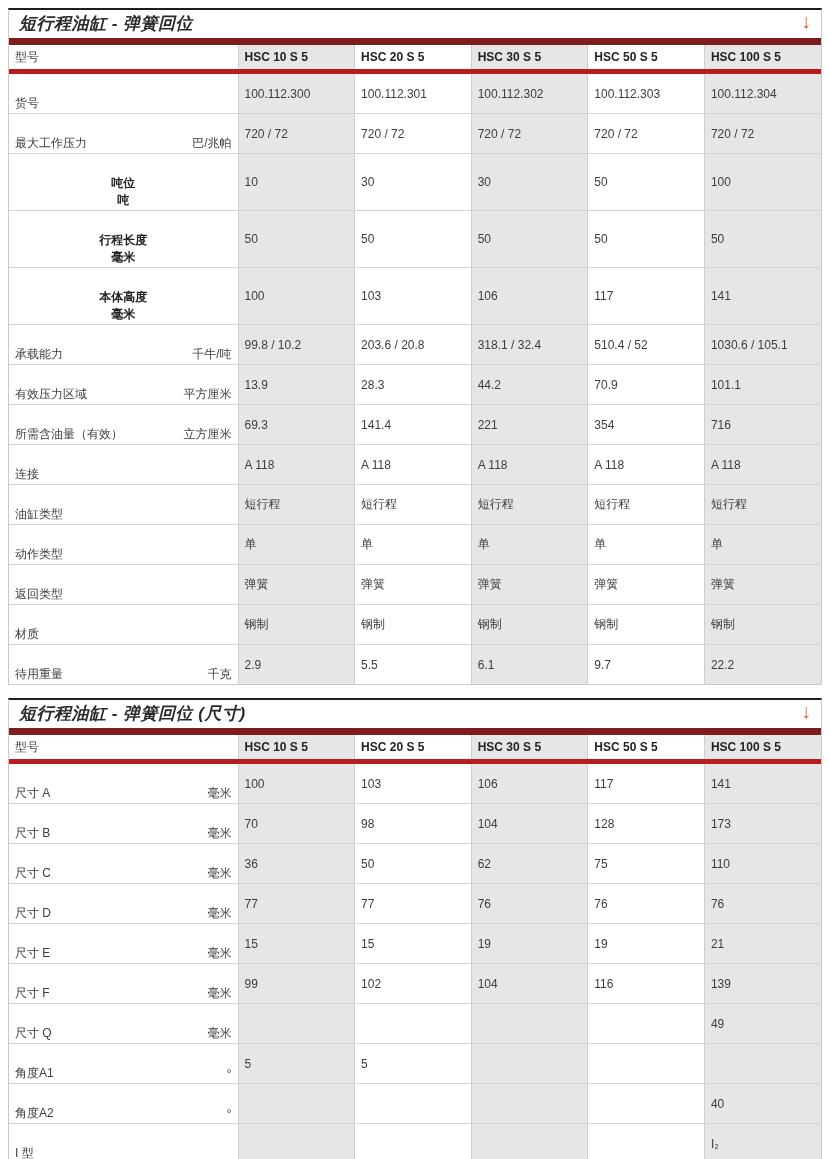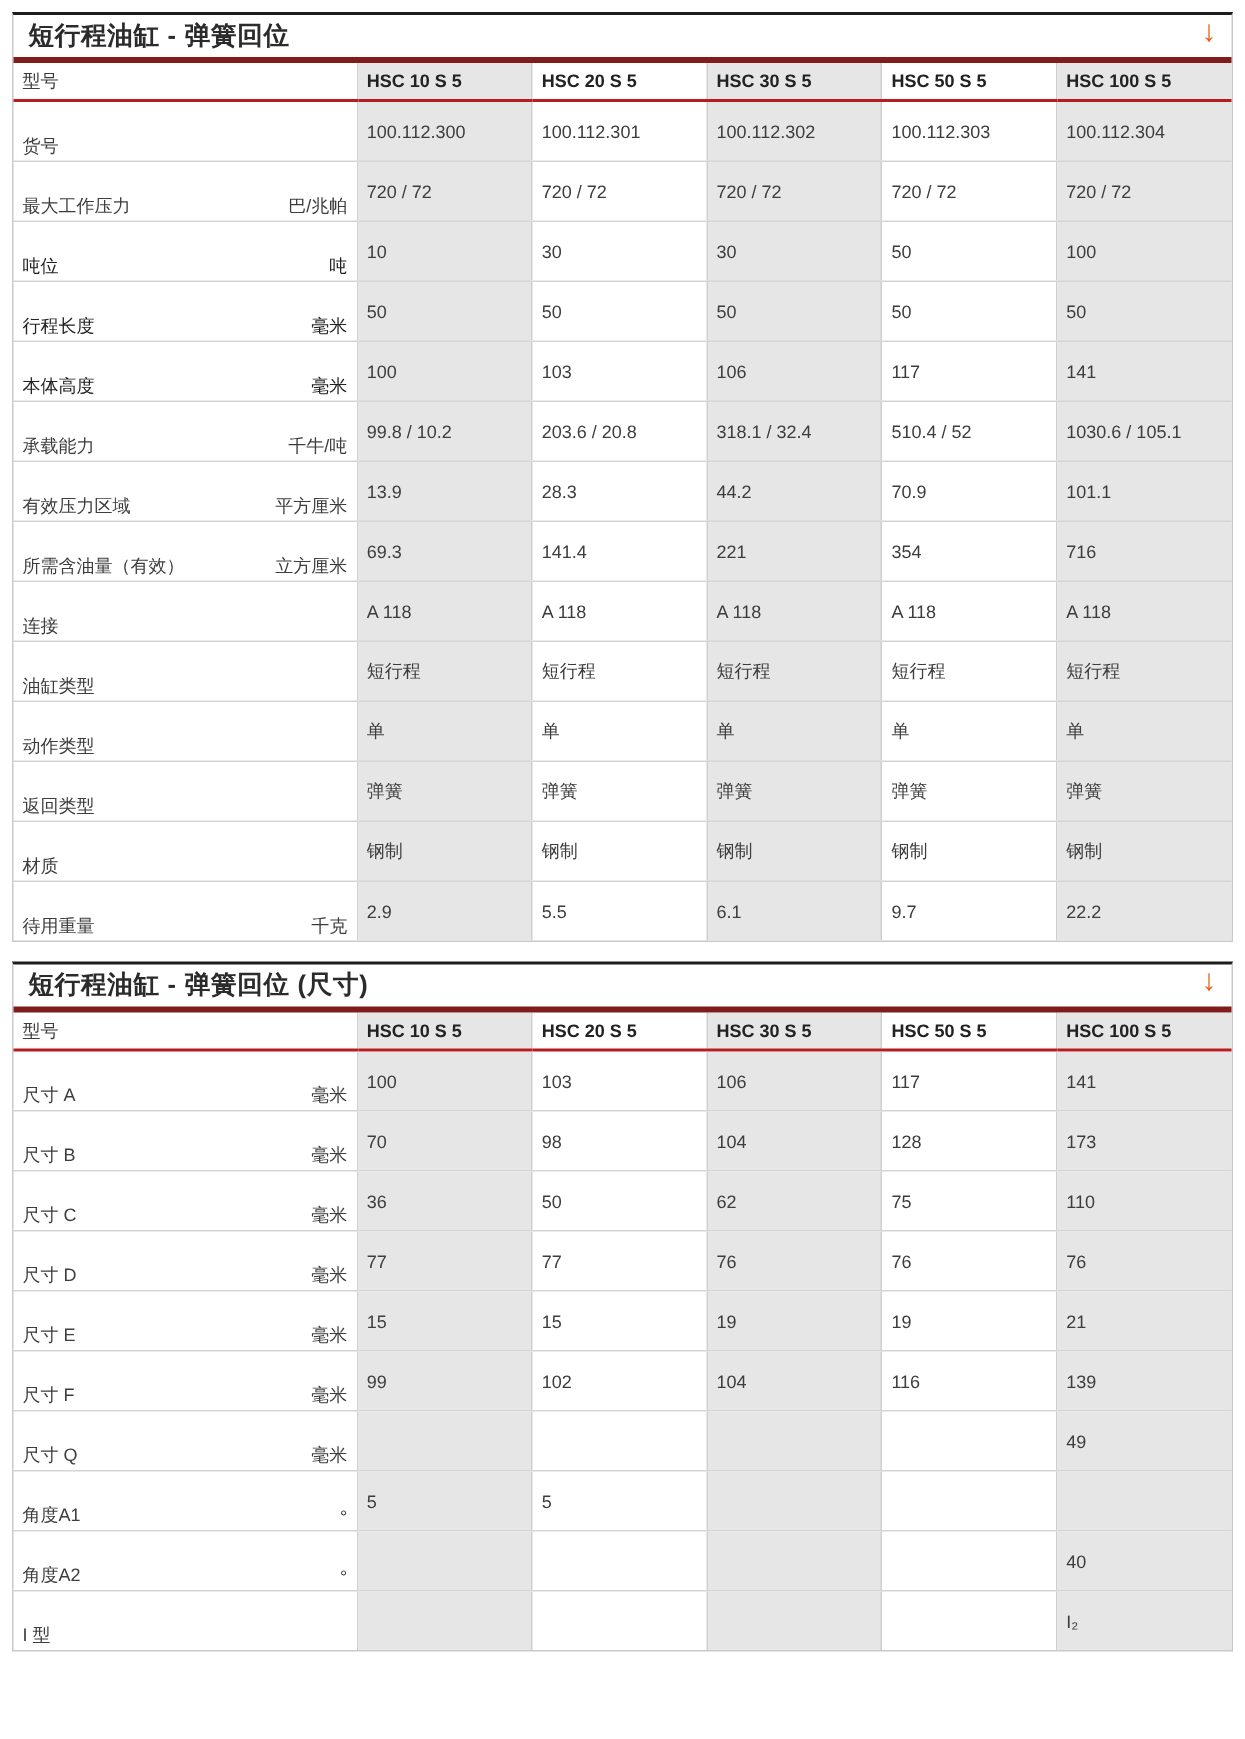--- a/index.html
+++ b/index.html
@@ -1,35 +1,35 @@
 <!DOCTYPE html>
 <html><head>
 <meta charset="utf-8">
 <style>
   html,body{margin:0;padding:0;background:#fff;}
   body{width:830px;font-family:"Liberation Sans","DejaVu Sans",sans-serif;color:#3d3d3d;}
   .page{padding:8px 8px 0 8px;}
 
   .spec-table{border:1px solid #c9c9c9;border-top:2px solid #1d1d1d;margin-bottom:13px;background:#fff;}
-  .title-bar{position:relative;padding:2px 10px 3px 10px;border-bottom:4px solid #7f1d1d;}
+  .title-bar{position:relative;padding:2px 10px 3px 10px;border-bottom:7px solid #7f1d1d;font-style:italic;}
   .title-bar h2{margin:0;font-size:17px;font-weight:bold;color:#2b2b2b;letter-spacing:.5px;}
   .down-arrow{position:absolute;right:10px;top:-1px;color:#e8611c;font-size:20px;font-weight:bold;
               text-decoration:none;cursor:pointer;line-height:24px;}
 
   table{border-collapse:collapse;width:100%;table-layout:fixed;font-size:12px;}
   col.lblcol{width:229px;}
   th,td{height:21px;padding:1px 6px;border-bottom:1px solid #d4d4d4;border-left:1px solid #cfcfcf;
         text-align:left;font-weight:normal;vertical-align:middle;overflow:hidden;white-space:nowrap;}
   th:first-child,td:first-child{border-left:none;}
   th:nth-child(even),td:nth-child(even){background:#e6e6e6;}
-  thead th{font-weight:bold;border-bottom:2px solid #b91c1c;height:22px;color:#222;}
+  thead th{font-weight:bold;border-bottom:5px solid #b91c1c;height:22px;color:#222;}
   thead th.lbl{font-weight:normal;color:#3d3d3d;}
   tbody tr:last-child td{border-bottom:none;}
   .lbl-inner{display:flex;justify-content:space-between;align-items:center;margin-top:20px;}
-  tr.boldrow .lbl-inner{font-weight:normal;color:#222;}
+  tr.boldrow .lbl-inner{font-weight:bold;color:#222;flex-direction:column;}
 
   .drawing-box{border:1px solid #ccc;margin:117px 2px 8px 2px;height:393px;background:#fff;}
   .drawing-box svg{display:block;}
   .ln{stroke:#555;stroke-width:1;fill:none;}
   .thn{stroke:#777;stroke-width:.8;fill:none;}
   .thk{stroke:#3a3a3a;stroke-width:2;fill:none;}
   .dim{stroke:#444;stroke-width:1;fill:none;}
   .ext{stroke:#777;stroke-width:.8;fill:none;}
   .cl{stroke:#666;stroke-width:.8;fill:none;stroke-dasharray:12 3 3 3;}
   .dot{stroke:#666;stroke-width:.9;fill:none;stroke-dasharray:2 3;}

